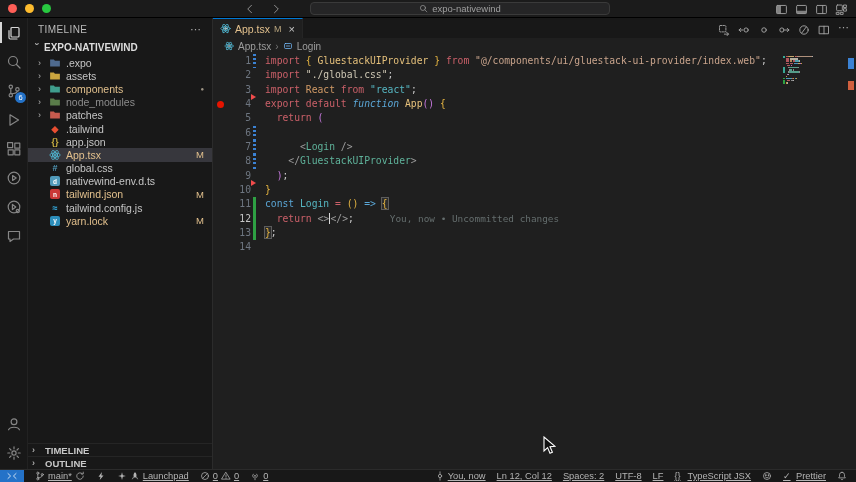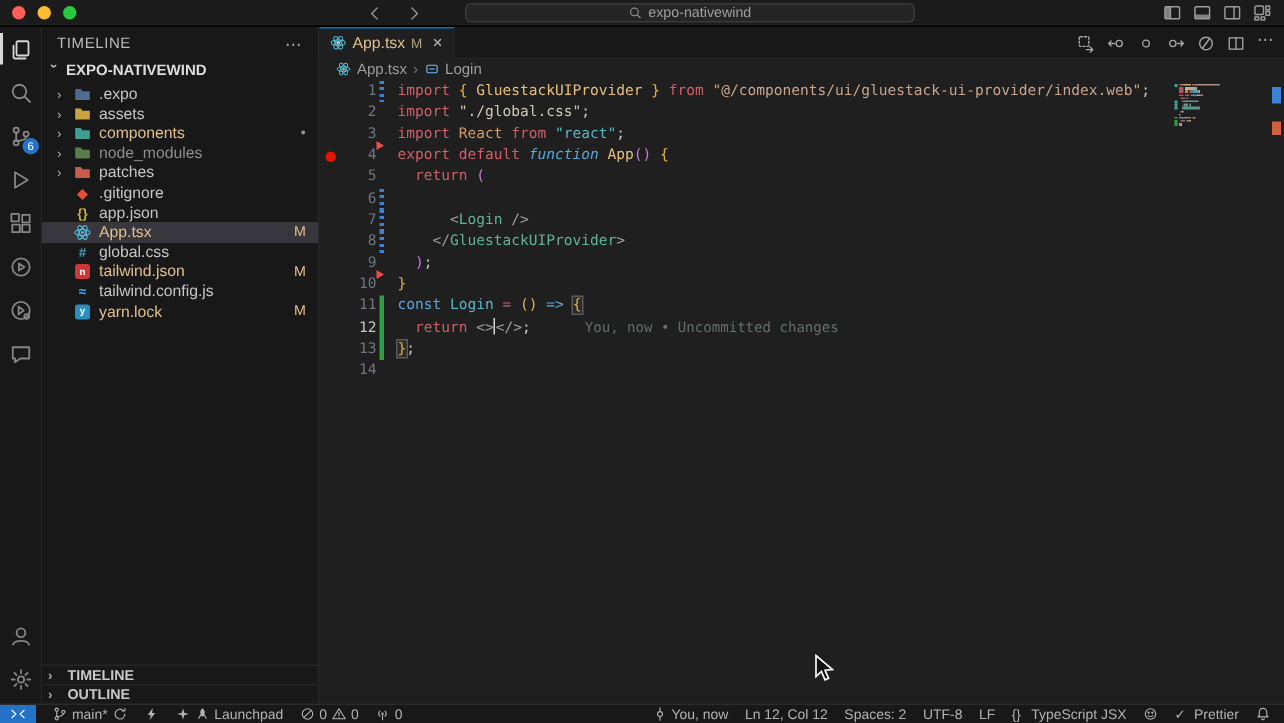--- a/index.html
+++ b/index.html
@@ -90,21 +90,21 @@
 
   
   .minimap{position:absolute;top:2px;width:26px;}
   .mm-line{display:flex;height:1.4px;margin-bottom:.8px;position:relative;}
   .mm-seg{height:1.4px;opacity:.85;}
   .mm-mark{position:absolute;left:-3px;top:0;width:2px;height:1.6px;}
   .ruler{position:absolute;right:0;top:0;bottom:0;width:11px;}
   .ruler i{position:absolute;right:2px;width:6px;display:block;}
 
   
-  .statusbar{position:absolute;left:0;bottom:0;width:856px;height:13px;background:var(--bg-dark);border-top:1px solid #2b2b2b;display:flex;align-items:center;font-size:9.3px;color:#b4b4b4;}
+  .statusbar{position:absolute;left:0;bottom:0;width:856px;height:13px;background:var(--bg-dark);border-top:1px solid #2b2b2b;display:flex;align-items:center;font-size:9.3px;color:#b4b4b4;text-decoration:underline;}
   .sb-left{display:flex;align-items:center;gap:11px;height:13px;}
   .sb-right{margin-left:auto;display:flex;align-items:center;gap:11px;padding-right:9px;height:13px;}
   .st-item{display:flex;align-items:center;gap:3px;cursor:pointer;height:13px;}
   .st-item .ic{width:10px;height:10px;display:inline-flex;}
   .st-item.remote{background:var(--remote);color:#fff;width:24px;justify-content:center;gap:0;}
   .glyph{font-size:9px;line-height:10px;}
 
   .ic svg{width:100%;height:100%;stroke:currentColor;fill:none;stroke-width:1.2;stroke-linecap:round;stroke-linejoin:round;}
   .cursor-svg{position:absolute;z-index:50;}
 </style>
@@ -282,21 +282,21 @@
             <span class="fic">
               <svg viewBox="0 0 16 16">
                 <path d="M1.5 3.2h5l1.4 1.9h6.6v7.7h-13z" fill="#c75b4e"></path>
               </svg>
             </span>
             <span class="lbl">patches</span>
           </div>
           <div class="row">
             <span class="chev"></span>
             <span class="fic" style="color: rgb(232, 78, 49);">◆</span>
-            <span class="lbl">.gitignore</span>
+            <span class="lbl">.tailwind</span>
           </div>
           <div class="row">
             <span class="chev"></span>
             <span class="fic" style="color: rgb(203, 176, 65);">{}</span>
             <span class="lbl">app.json</span>
           </div>
           <div class="row sel">
             <span class="chev"></span>
             <span class="fic">
               <svg viewBox="0 0 16 16">
@@ -308,20 +308,27 @@
                 <circle cx="8" cy="8" r="1.3" fill="#53c1de"></circle>
               </svg>
             </span>
             <span class="lbl mod">App.tsx</span>
             <span class="badge">M</span>
           </div>
           <div class="row">
             <span class="chev"></span>
             <span class="fic" style="color: rgb(81, 154, 186);">#</span>
             <span class="lbl">global.css</span>
+          </div>
+          <div class="row">
+            <span class="chev"></span>
+            <span class="fic">
+              <span class="lsq" style="background: rgb(81, 154, 186); color: rgb(255, 255, 255);">d</span>
+            </span>
+            <span class="lbl">nativewind-env.d.ts</span>
           </div>
           <div class="row">
             <span class="chev"></span>
             <span class="fic">
               <span class="lsq" style="background: rgb(203, 56, 55); color: rgb(255, 255, 255);">n</span>
             </span>
             <span class="lbl mod">tailwind.json</span>
             <span class="badge">M</span>
           </div>
           <div class="row">

